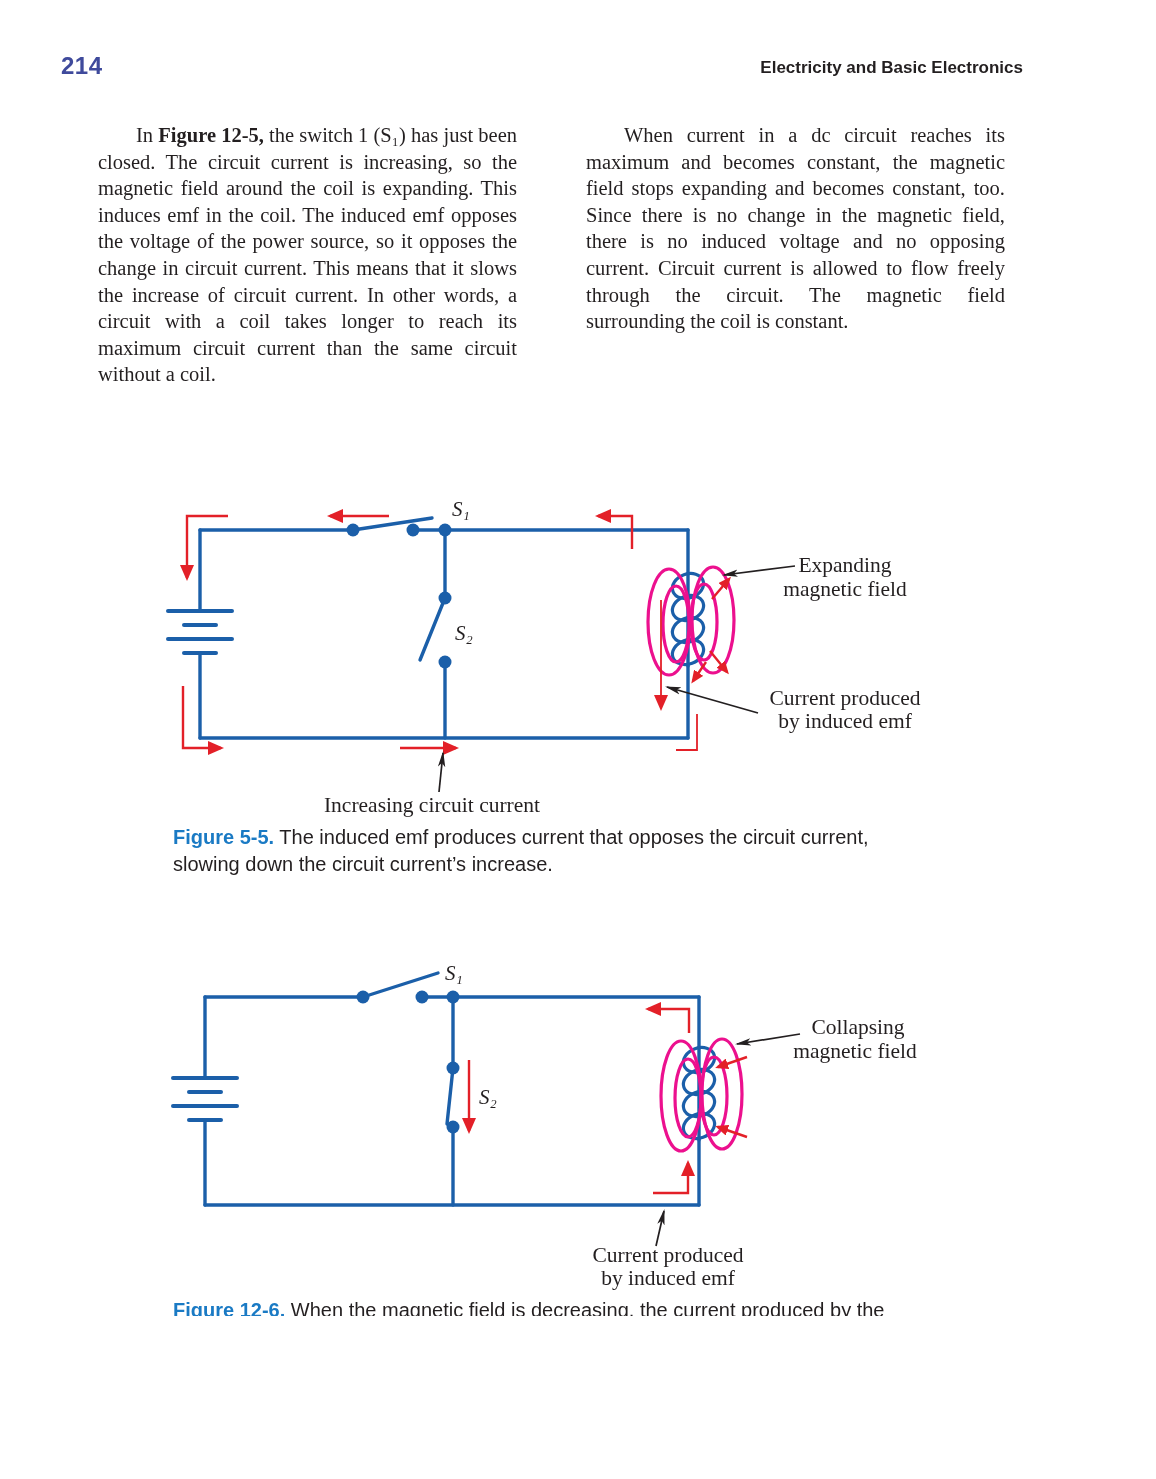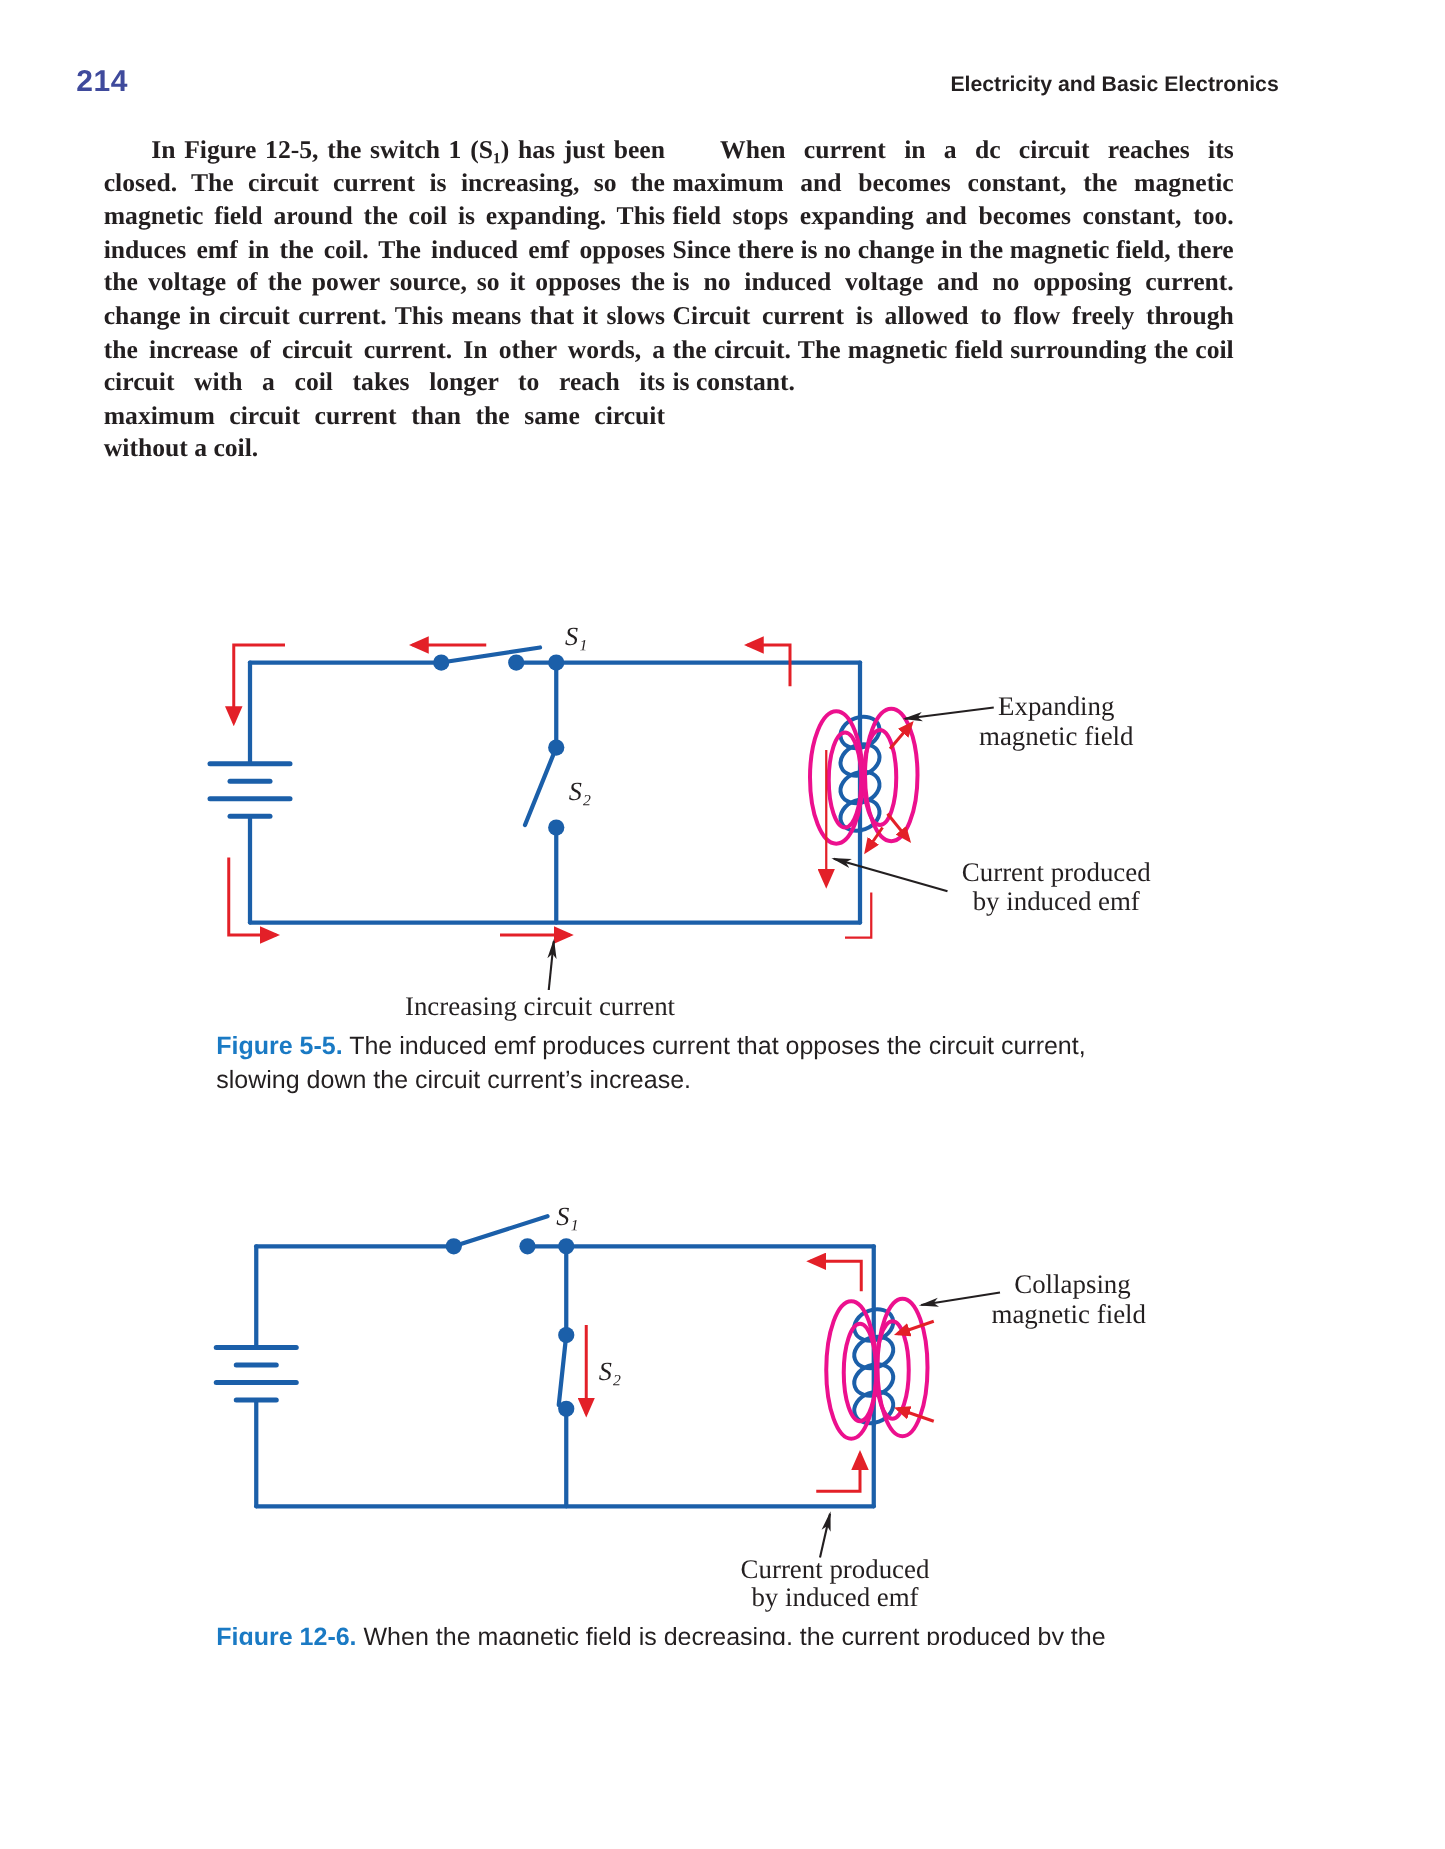--- a/index.html
+++ b/index.html
@@ -15,22 +15,22 @@
   #running-head{
     position:absolute;left:568px;top:58px;width:455px;text-align:right;
     font-family:Liberation Sans, sans-serif;
     font-size:17px;font-weight:700;color:#231f20;
   }
   .text-column{
     position:absolute;top:104px;width:455px;
     font-size:20.5px;line-height:26.6px;text-align:justify;
   }
   #col-left{left:80px;}
-  #col-right{left:535px;}
-  .para{margin:3px;font-weight:bold;}
+  #col-right{left:568px;}
+  .para{margin:18px;}
   .para.indent{text-indent:38px;}
   .fig-svg{position:absolute;left:0;}
   #fig1-svg{top:460px;}
   #fig2-svg{top:940px;}
   .caption{
     position:absolute;left:173px;width:750px;margin:0;
     font-family:"Liberation Sans","DejaVu Sans",sans-serif;
     font-size:20px;line-height:27px;color:#231f20;text-align:left;
   }
   #caption-fig1{top:824px;}

